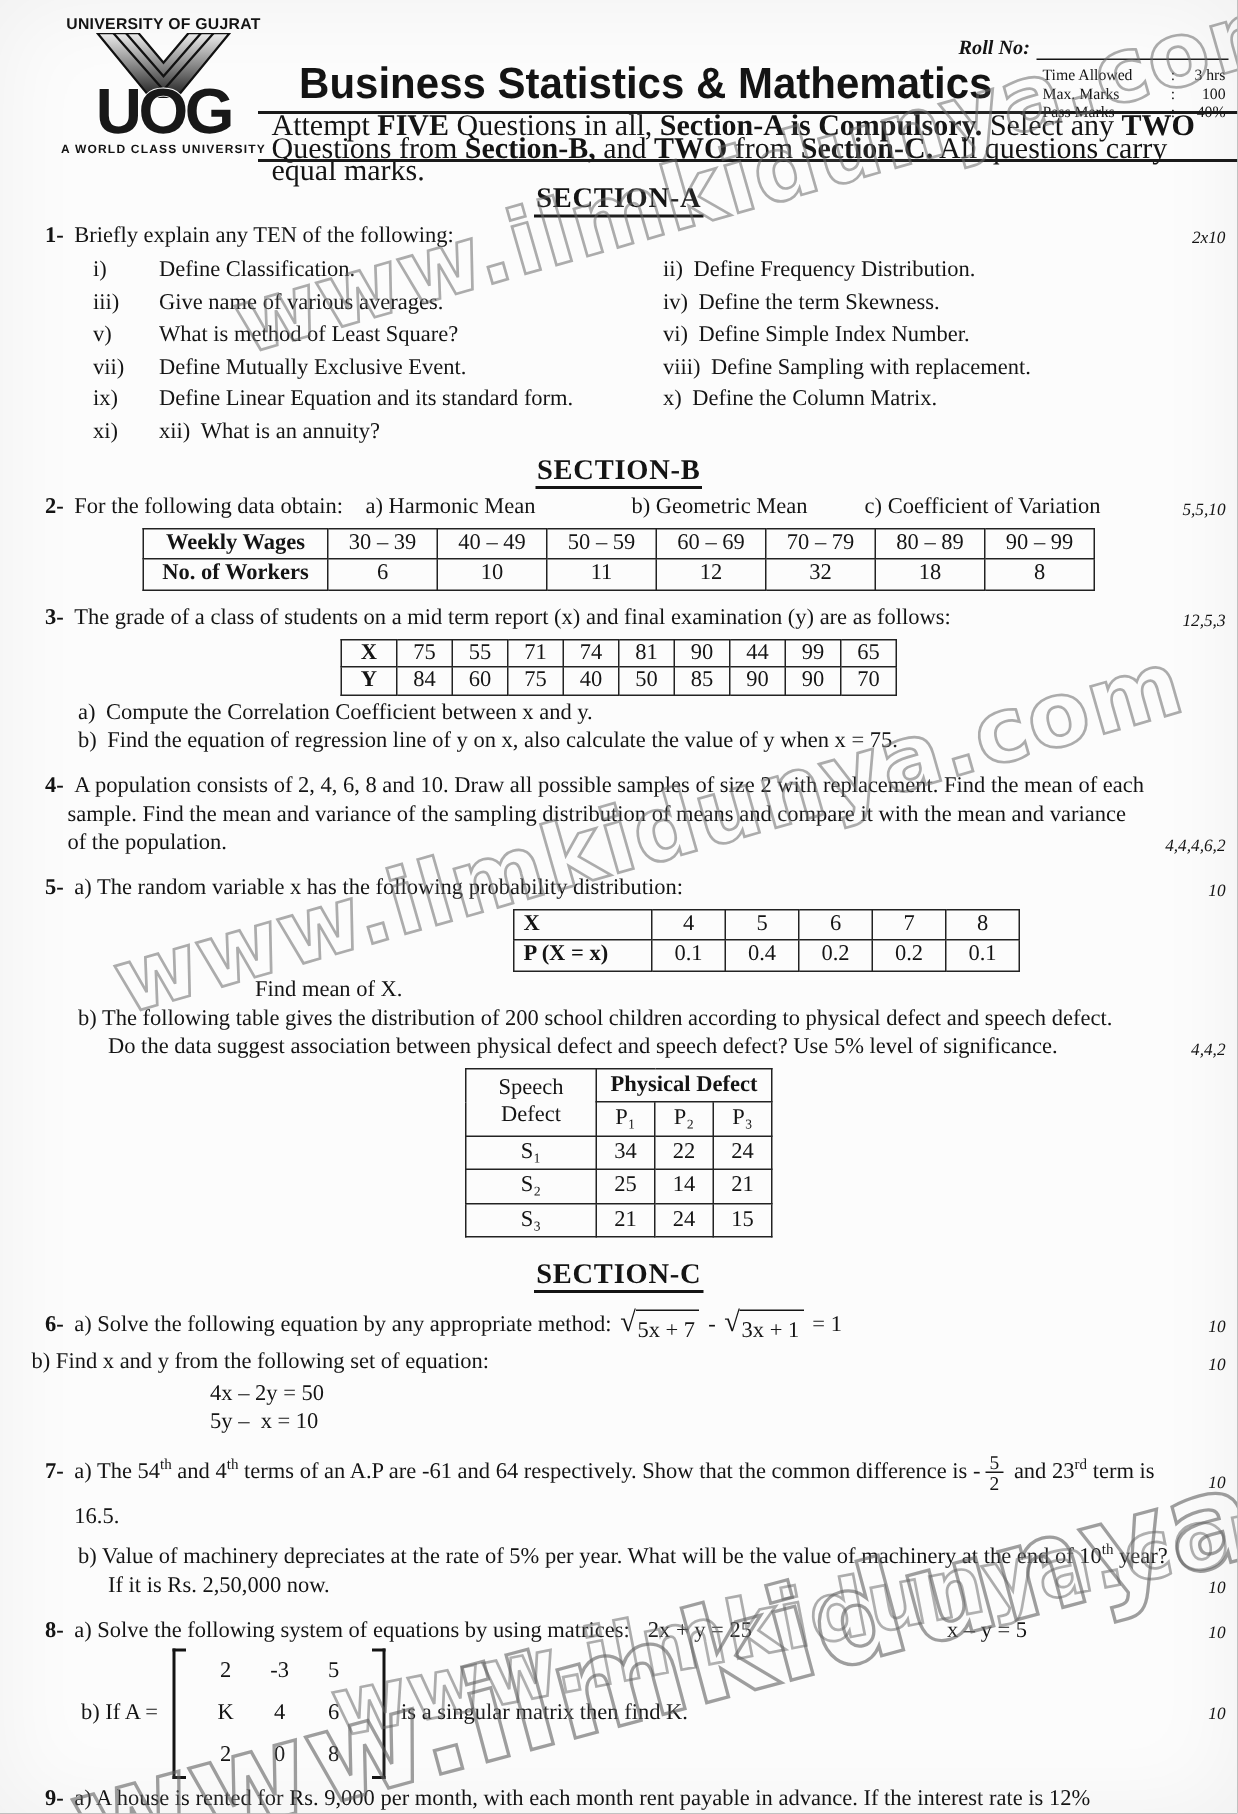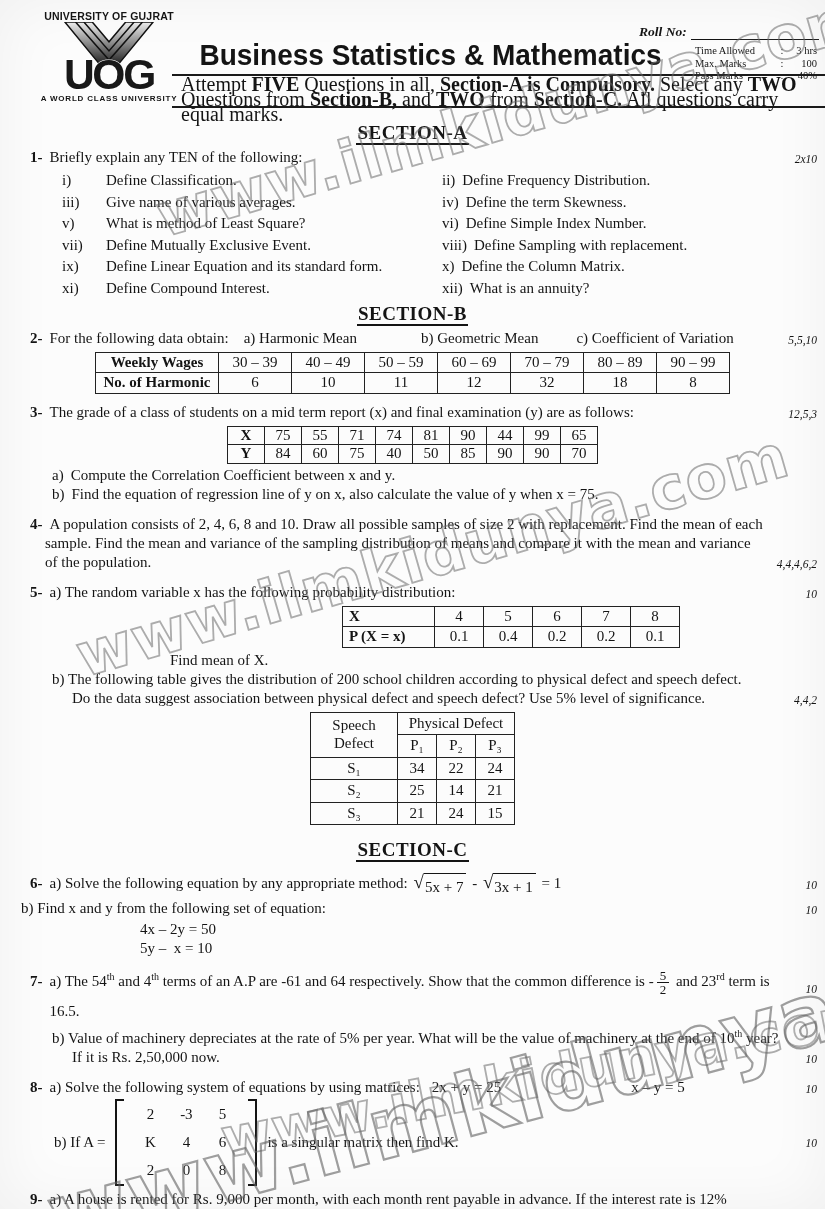--- a/index.html
+++ b/index.html
@@ -52,21 +52,21 @@
   td{border:1.4px solid #222;padding:1px 7px;text-align:center;font-size:15px;line-height:17.5px;}
   tr td:first-child{font-weight:bold;}
   .wages-table td{min-width:58px;}
   .wages-table td:first-child{min-width:108px;}
   .grades-table td{min-width:20px;padding:0 8px;}
   .prob-table{margin-left:342px;}
   .prob-table td{min-width:34px;}
   .prob-table td:first-child{min-width:78px;text-align:left;padding-left:6px;}
   .speech-table td{min-width:38px;padding:2px 0;}
   .speech-table .corner{font-weight:bold;white-space:pre-line;min-width:86px;}
-  .speech-table .ph{font-weight:normal;}
+  .speech-table .ph{font-weight:bold;}
   .speech-table tbody td:first-child{font-weight:normal;}
   
   .sqrt{display:inline-flex;align-items:flex-start;margin:0 2px;}
   .sqrt::before{content:"√";font-size:19px;line-height:17px;}
   .rad{border-top:1.5px solid #141414;padding:1px 3px 0 1px;}
   .frac{display:inline-flex;flex-direction:column;vertical-align:middle;text-align:center;
         font-size:13px;line-height:13px;margin:0 3px;}
   .frac .nu{border-bottom:1.3px solid #141414;padding:0 3px;}
   .matrix-wrap{display:inline-flex;align-items:stretch;margin:0 10px;}
   .mbr{width:7px;border:2px solid #141414;}
@@ -169,21 +169,20 @@
         <span class="rtxt">Define Sampling with replacement.</span>
       </div>
       <div class="item-row">
         <span class="lnum">ix)</span>
         <span class="ltxt">Define Linear Equation and its standard form.</span>
         <span class="rnum">x)</span>
         <span class="rtxt">Define the Column Matrix.</span>
       </div>
       <div class="item-row">
         <span class="lnum">xi)</span>
-        <span class="ltxt">Define Compound Interest.</span>
         <span class="rnum">xii)</span>
         <span class="rtxt">What is an annuity?</span>
       </div>
     </div>
 
     <div class="sec" style="margin-top:3px;"><span class="u">SECTION-B</span></div>
 
     <div class="ql">
       <span class="qn">2-</span>
       <span>For the following data obtain:</span>
@@ -198,21 +197,21 @@
             <td>Weekly Wages</td>
             <td>30 – 39</td>
             <td>40 – 49</td>
             <td>50 – 59</td>
             <td>60 – 69</td>
             <td>70 – 79</td>
             <td>80 – 89</td>
             <td>90 – 99</td>
           </tr>
           <tr>
-            <td>No. of Harmonic</td>
+            <td>No. of Workers</td>
             <td>6</td>
             <td>10</td>
             <td>11</td>
             <td>12</td>
             <td>32</td>
             <td>18</td>
             <td>8</td>
           </tr>
         </tbody>
     </table>

